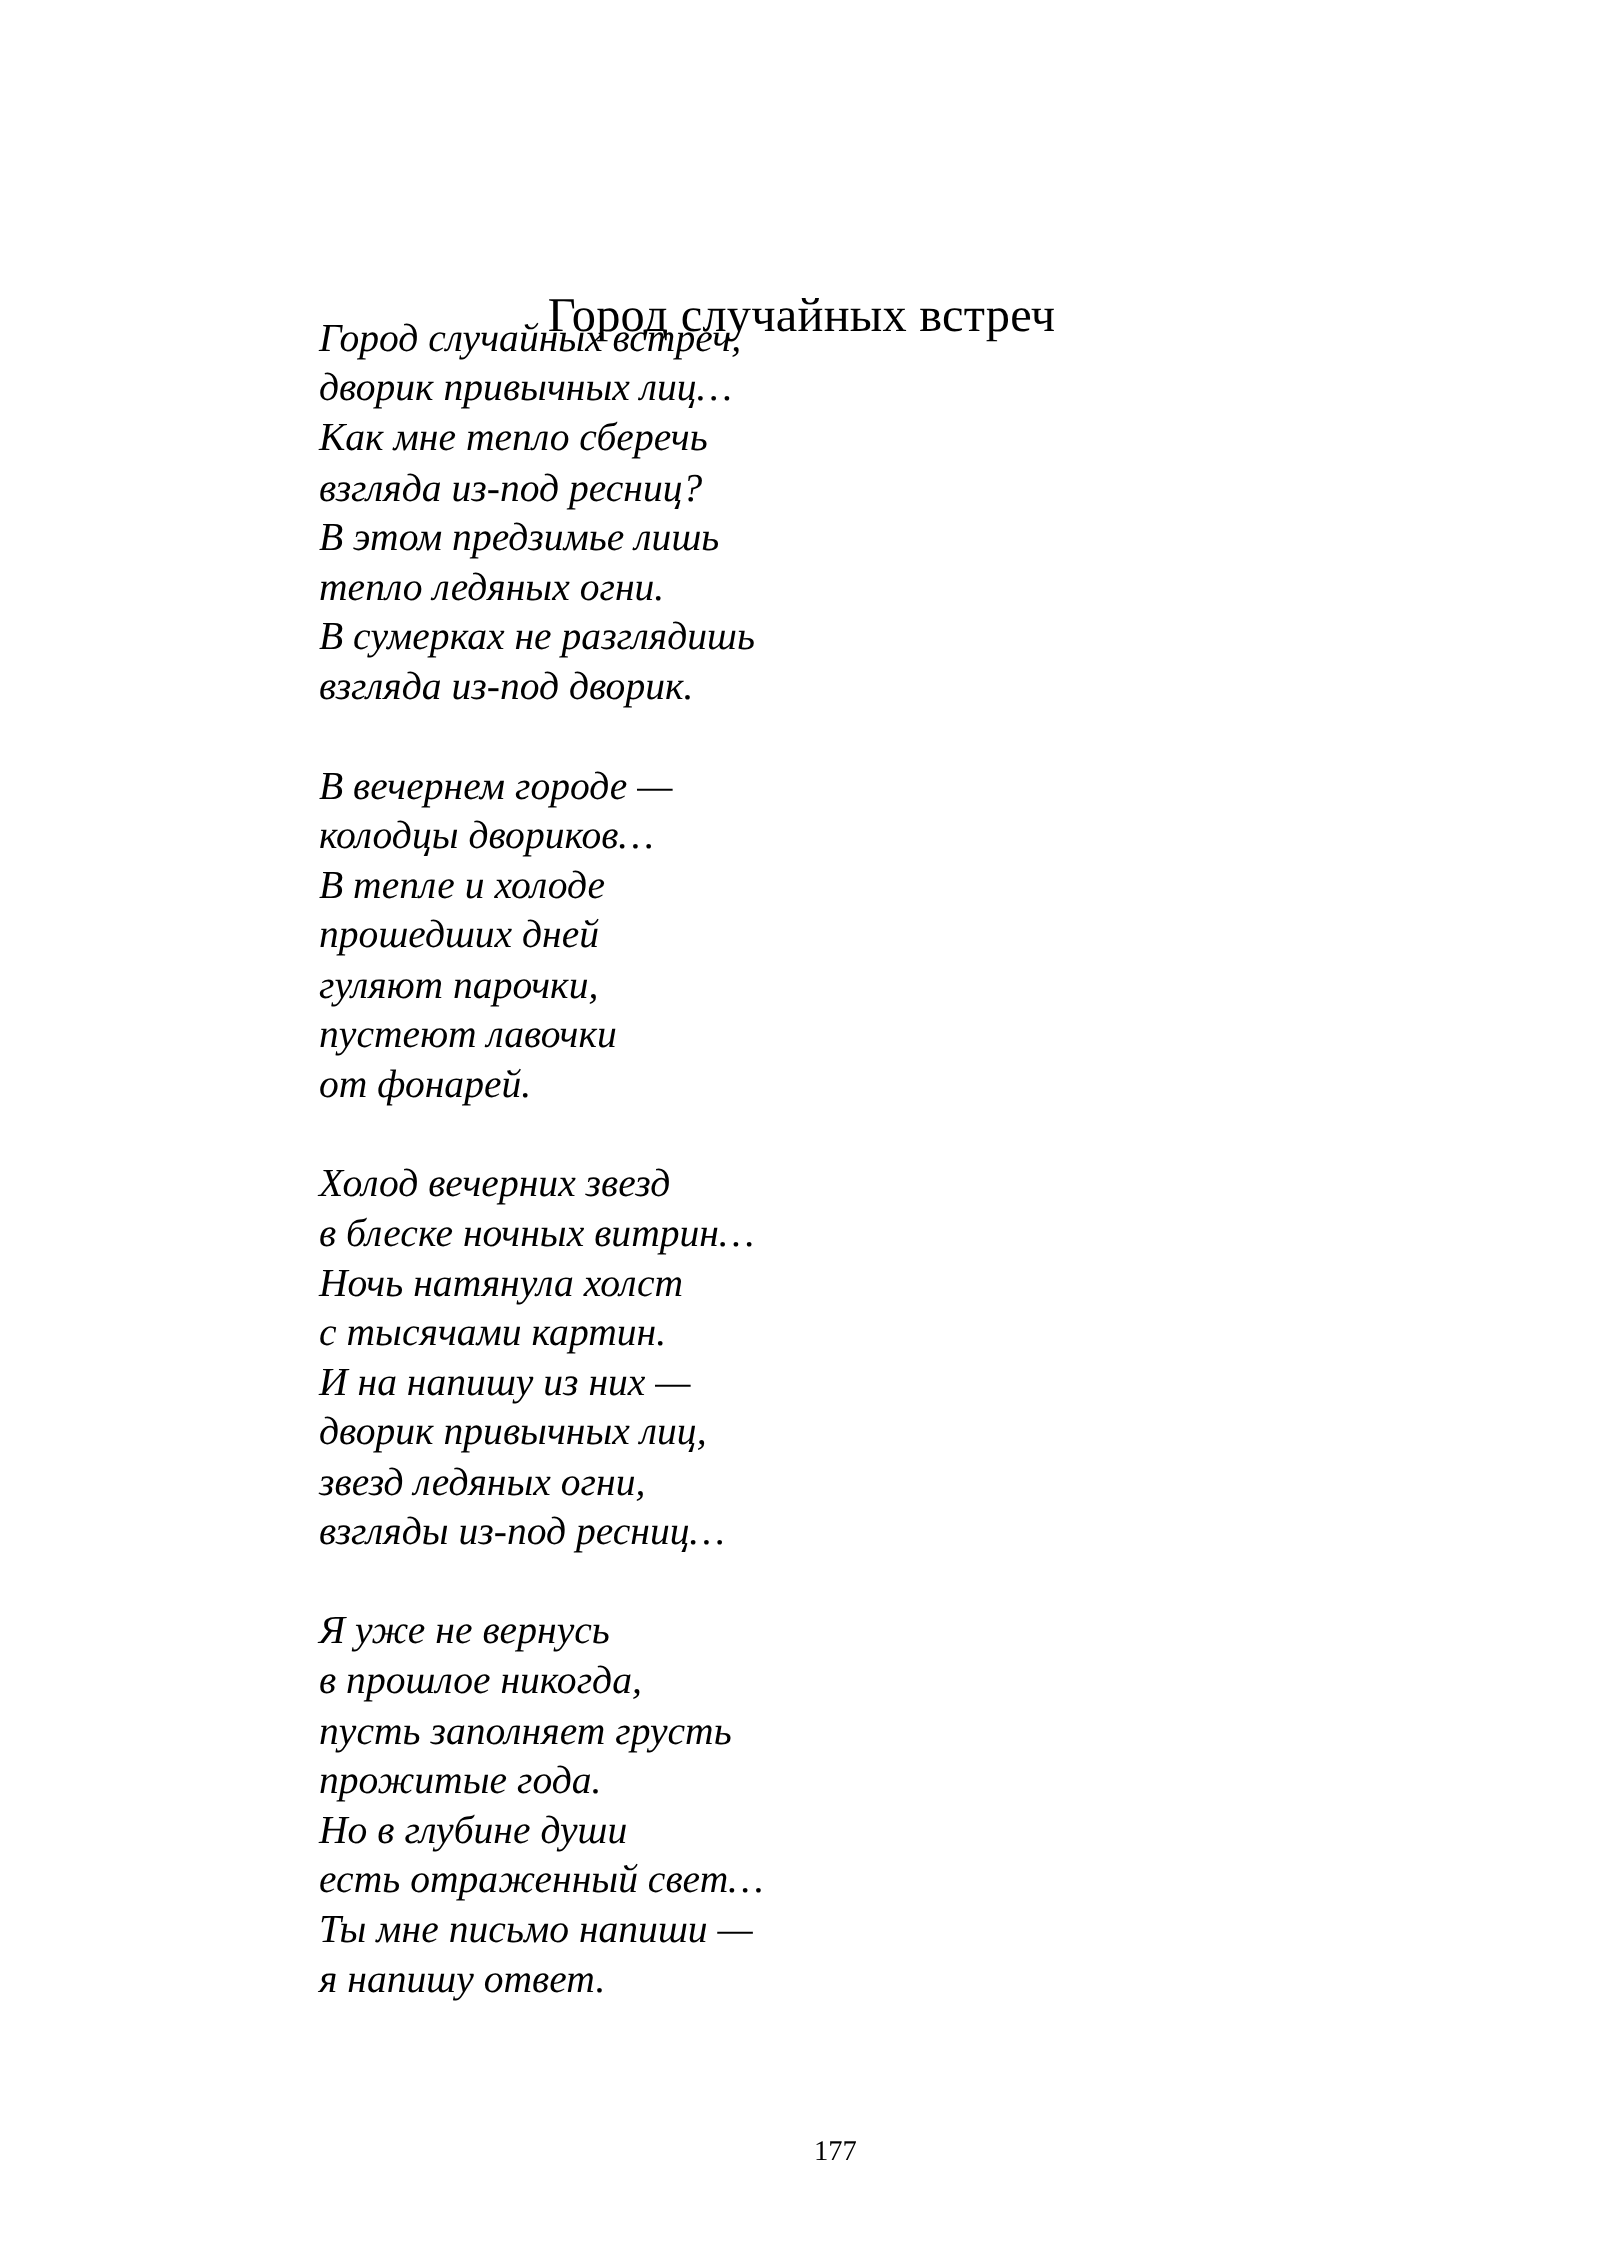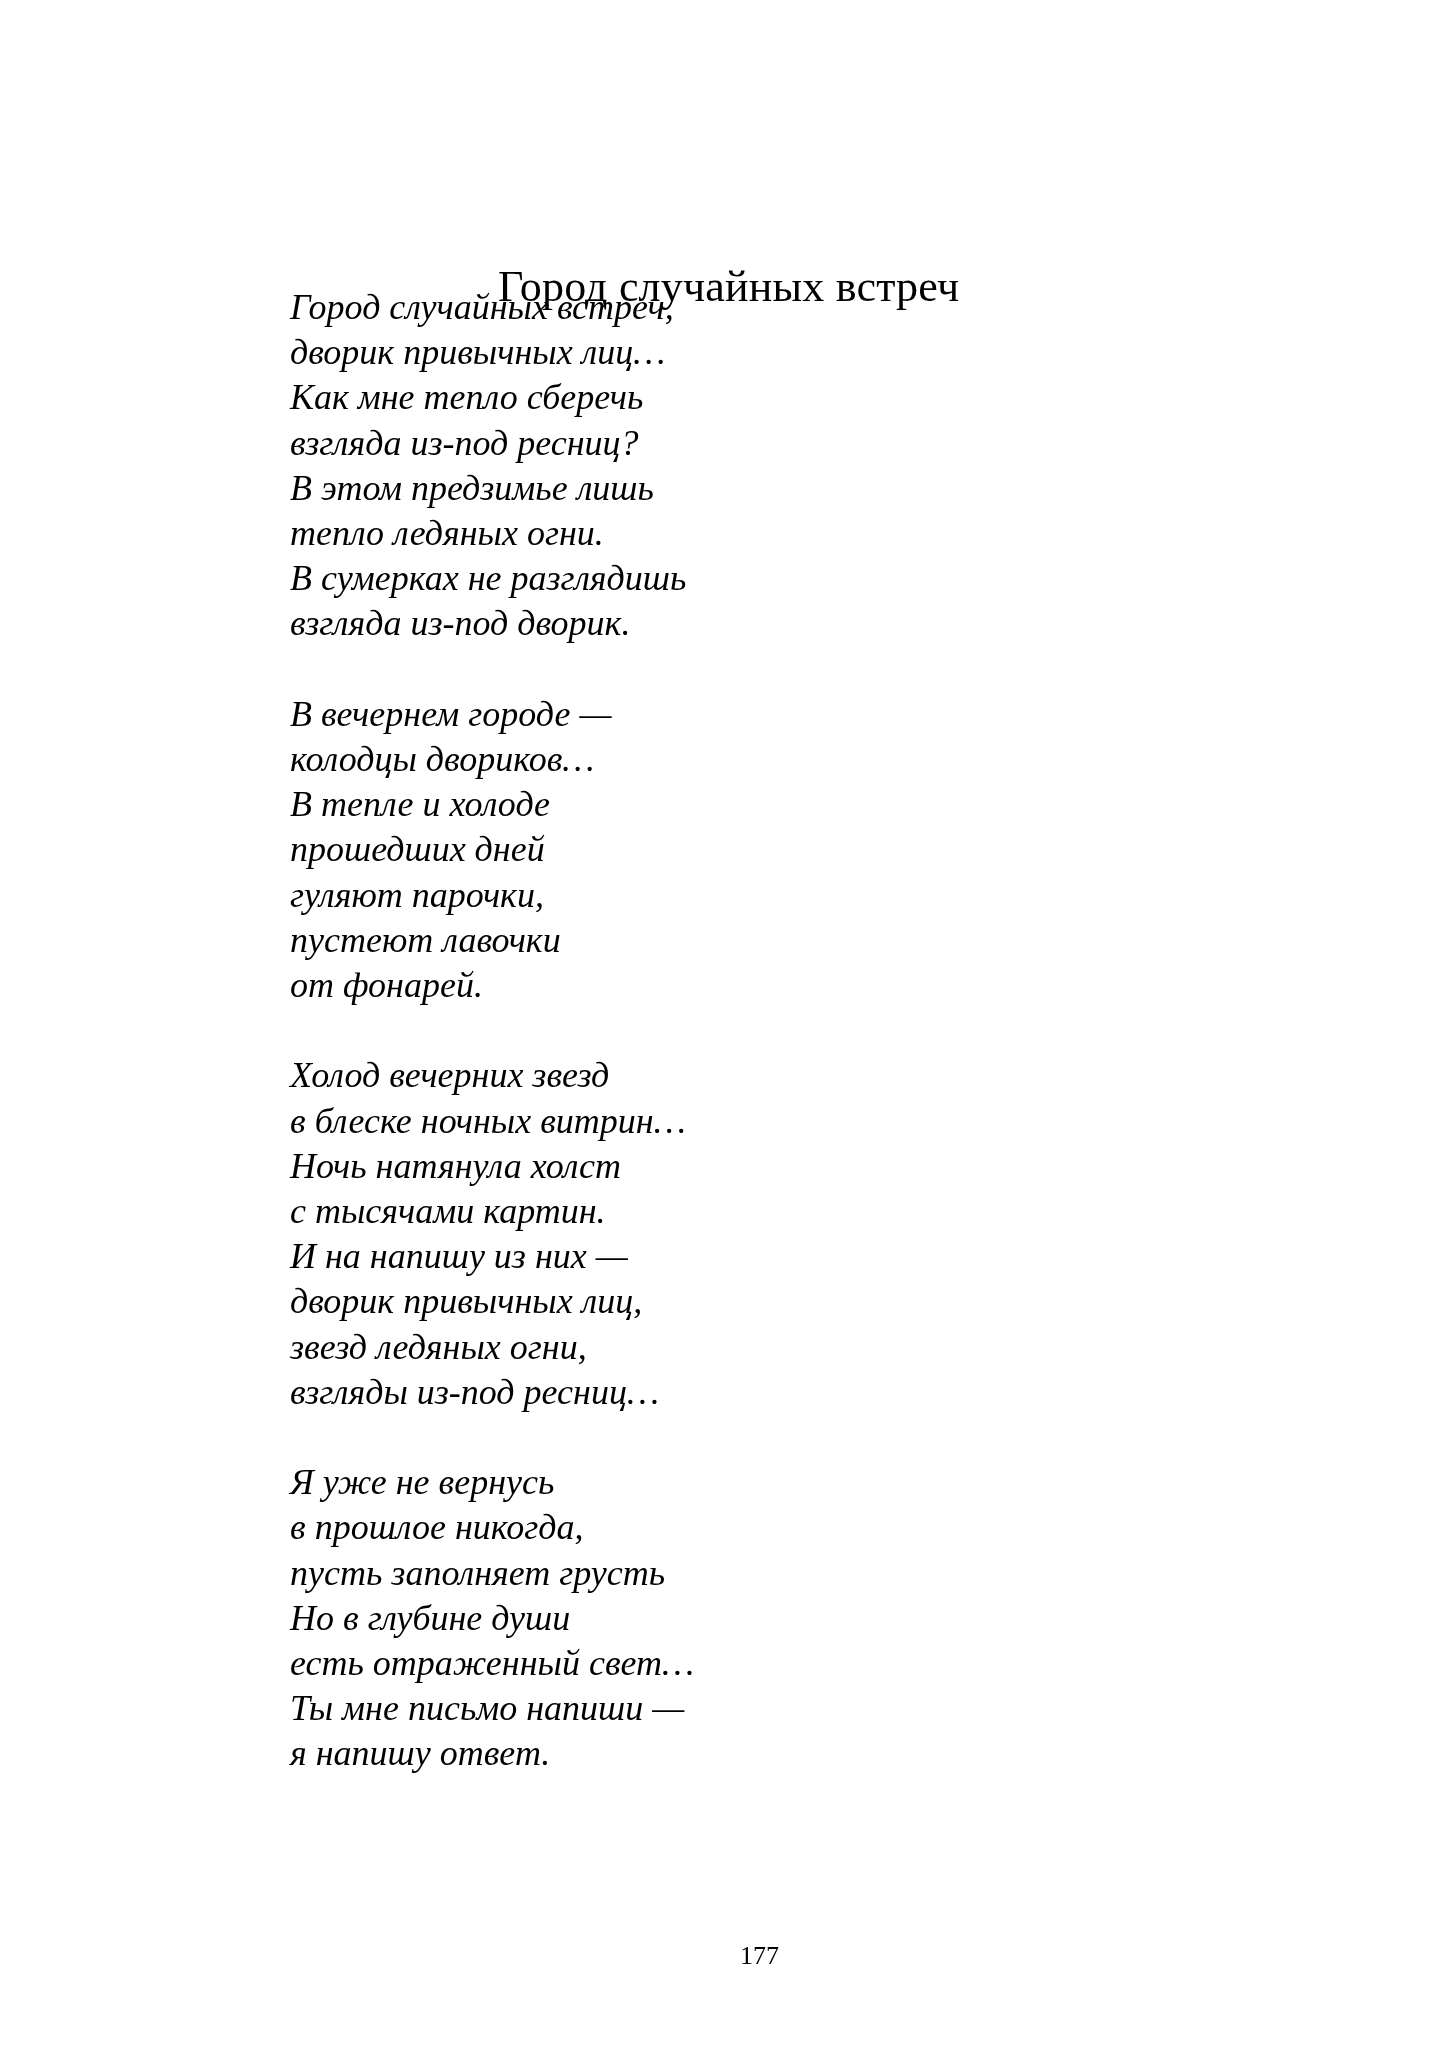--- a/index.html
+++ b/index.html
@@ -46,20 +46,21 @@
     <span class="line">с тысячами картин.</span>
     <span class="line">И на напишу из них —</span>
     <span class="line">дворик привычных лиц,</span>
     <span class="line">звезд ледяных огни,</span>
     <span class="line">взгляды из-под ресниц…</span>
   </div>
   <div class="stanza">
     <span class="line">Я уже не вернусь</span>
     <span class="line">в прошлое никогда,</span>
     <span class="line">пусть заполняет грусть</span>
+    <span class="line">прожитые года.</span>
     <span class="line">Но в глубине души</span>
     <span class="line">есть отраженный свет…</span>
     <span class="line">Ты мне письмо напиши —</span>
     <span class="line">я напишу ответ.</span>
   </div>
 </div>
 
 <div class="page-number">177</div>
 
 </body></html>

